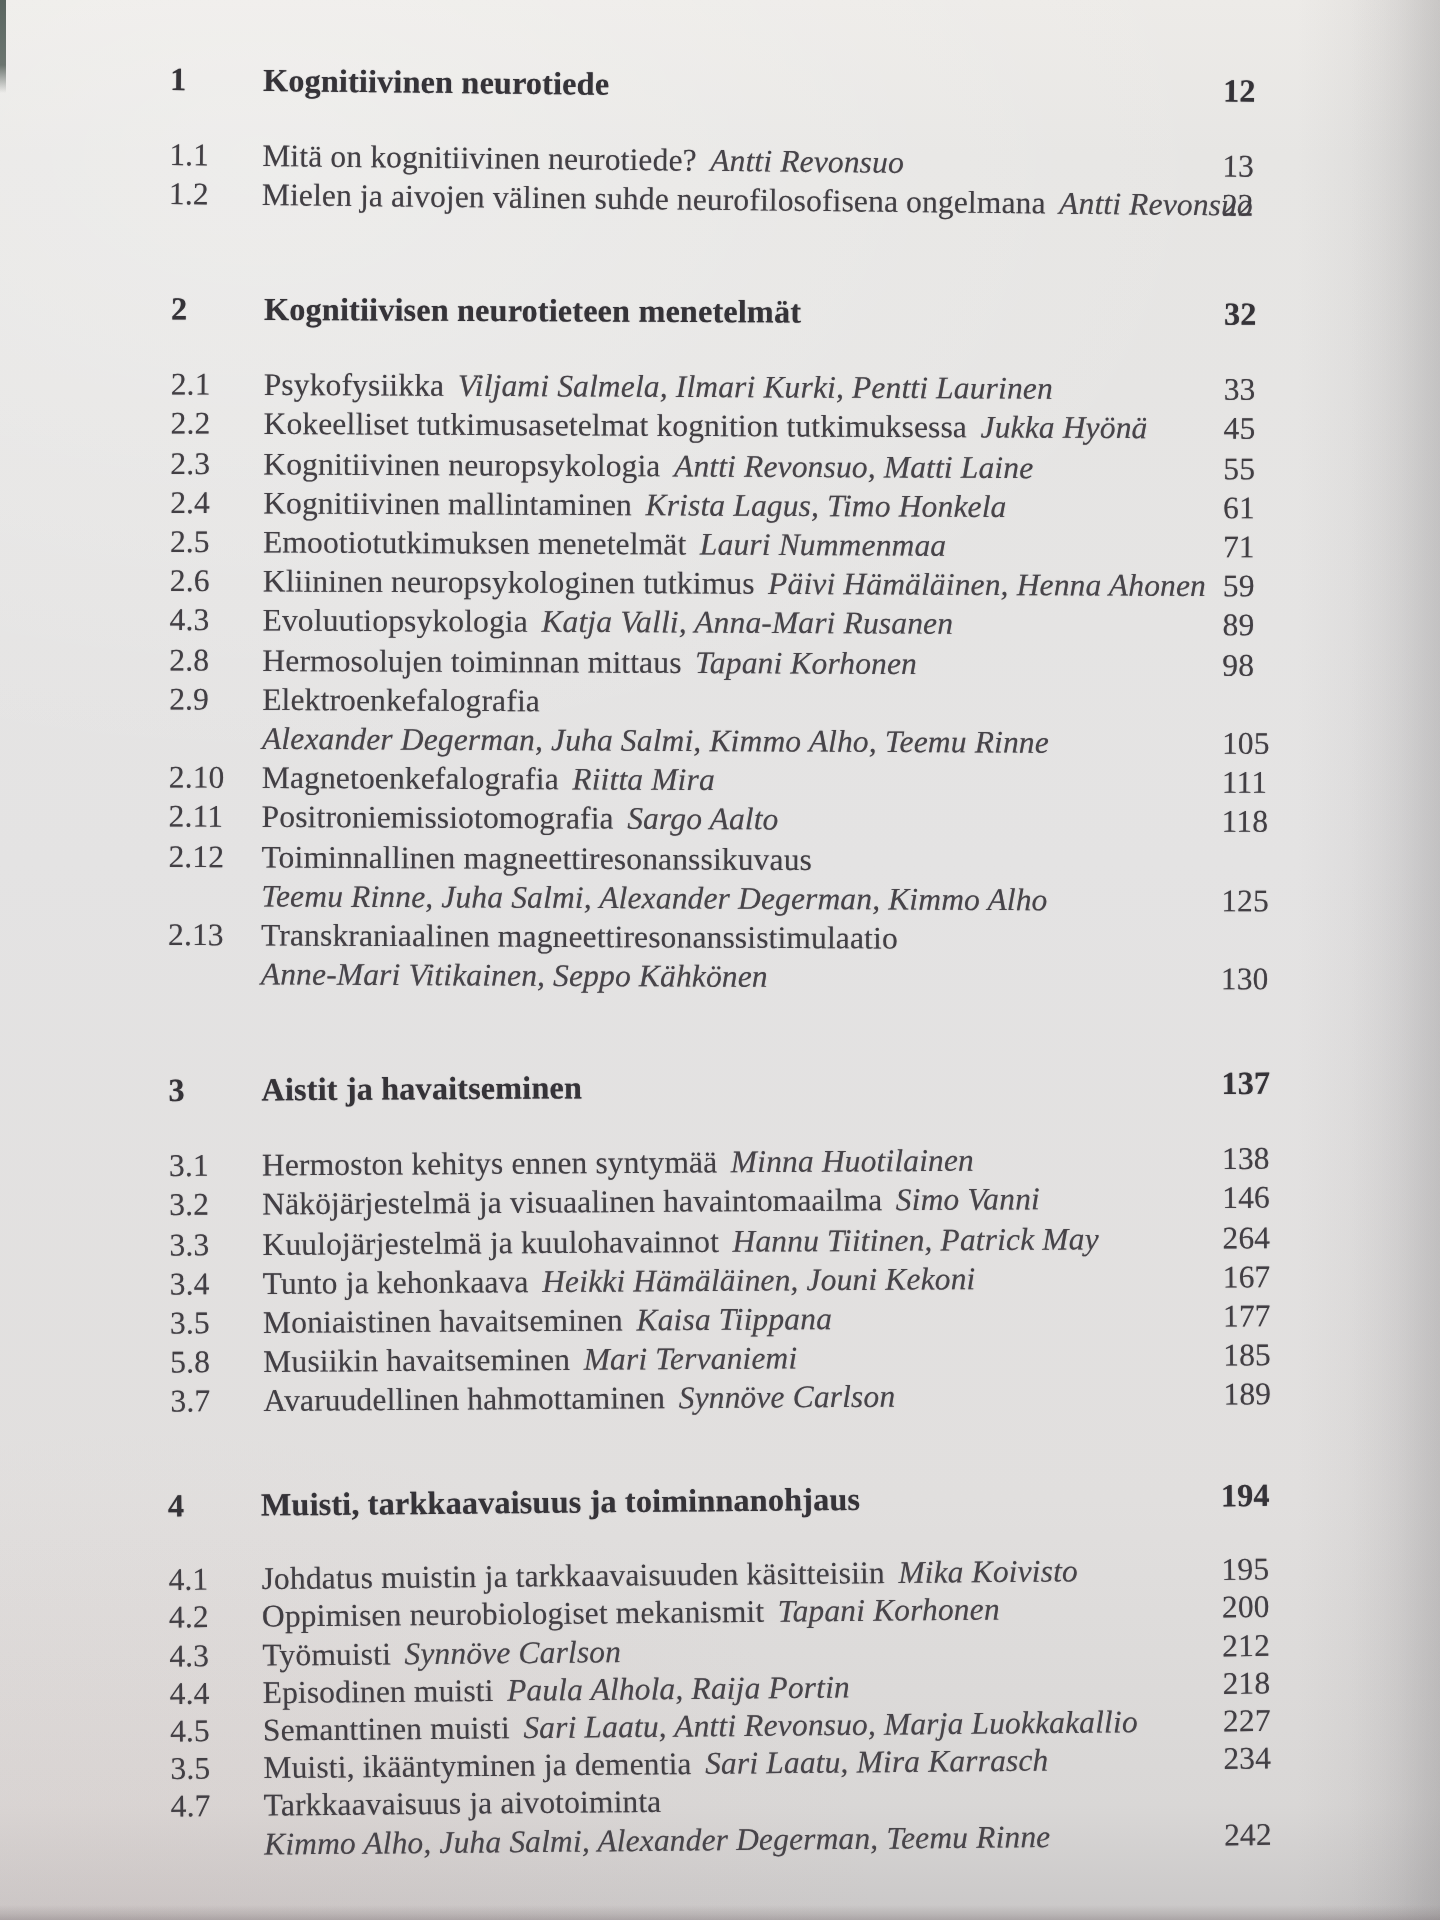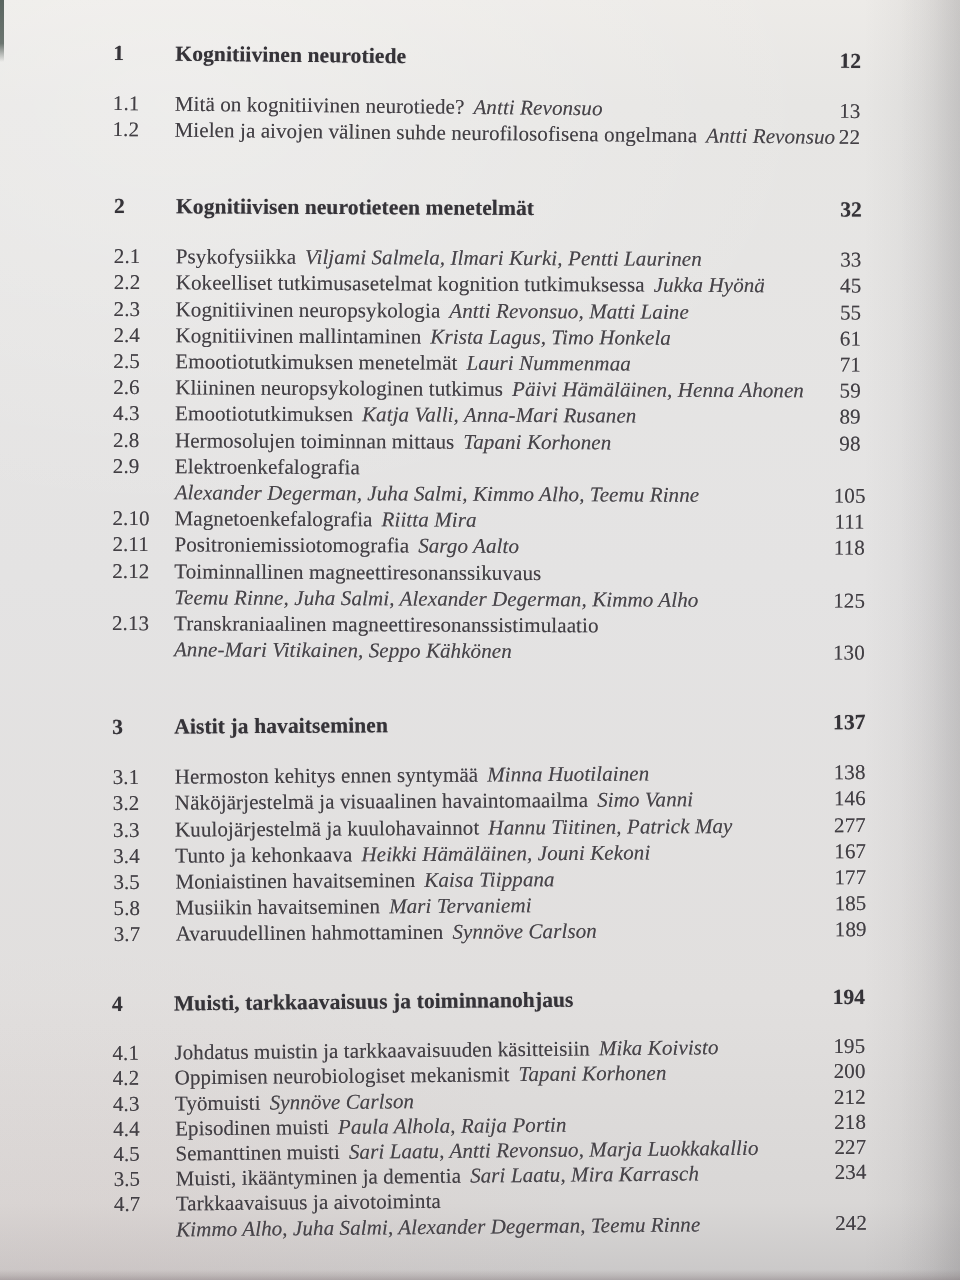--- a/index.html
+++ b/index.html
@@ -83,21 +83,21 @@
     width: 62px;
   }
   .row .title-cell {
     flex: 1 1 auto;
     min-width: 0;
     white-space: nowrap;
   }
   .row .pg {
     flex: none;
     width: 70px;
-    text-align: center;
+    text-align: left;
   }
   .authors {
     font-style: italic;
     margin-left: 9px;
     color: #474449;
   }
   .authors-line .title-cell {
     font-style: italic;
     color: #474449;
   }
@@ -168,21 +168,21 @@
             <span class="title-cell"><span class="title-text">Emootiotutkimuksen menetelmät</span><span class="authors">Lauri Nummenmaa</span></span>
             <span class="pg">71</span>
           </div>
           <div class="row">
             <span class="num">2.6</span>
             <span class="title-cell"><span class="title-text">Kliininen neuropsykologinen tutkimus</span><span class="authors">Päivi Hämäläinen, Henna Ahonen</span></span>
             <span class="pg">59</span>
           </div>
           <div class="row">
             <span class="num">4.3</span>
-            <span class="title-cell"><span class="title-text">Emootiotutkimuksen</span><span class="authors">Katja Valli, Anna-Mari Rusanen</span></span>
+            <span class="title-cell"><span class="title-text">Evoluutiopsykologia</span><span class="authors">Katja Valli, Anna-Mari Rusanen</span></span>
             <span class="pg">89</span>
           </div>
           <div class="row">
             <span class="num">2.8</span>
             <span class="title-cell"><span class="title-text">Hermosolujen toiminnan mittaus</span><span class="authors">Tapani Korhonen</span></span>
             <span class="pg">98</span>
           </div>
           <div class="row">
             <span class="num">2.9</span>
             <span class="title-cell"><span class="title-text">Elektroenkefalografia</span></span>
@@ -238,21 +238,21 @@
             <span class="pg">138</span>
           </div>
           <div class="row">
             <span class="num">3.2</span>
             <span class="title-cell"><span class="title-text">Näköjärjestelmä ja visuaalinen havaintomaailma</span><span class="authors">Simo Vanni</span></span>
             <span class="pg">146</span>
           </div>
           <div class="row">
             <span class="num">3.3</span>
             <span class="title-cell"><span class="title-text">Kuulojärjestelmä ja kuulohavainnot</span><span class="authors">Hannu Tiitinen, Patrick May</span></span>
-            <span class="pg">277</span>
+            <span class="pg">264</span>
           </div>
           <div class="row">
             <span class="num">3.4</span>
             <span class="title-cell"><span class="title-text">Tunto ja kehonkaava</span><span class="authors">Heikki Hämäläinen, Jouni Kekoni</span></span>
             <span class="pg">167</span>
           </div>
           <div class="row">
             <span class="num">3.5</span>
             <span class="title-cell"><span class="title-text">Moniaistinen havaitseminen</span><span class="authors">Kaisa Tiippana</span></span>
             <span class="pg">177</span>

